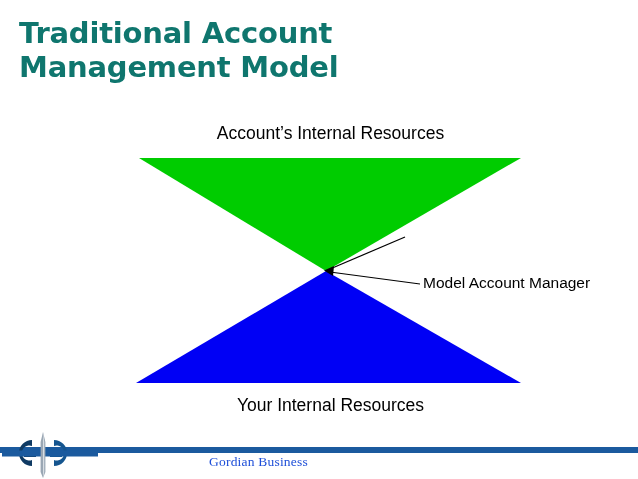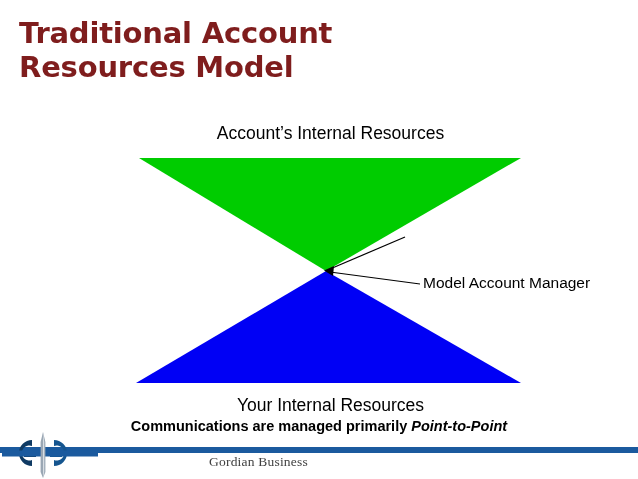--- a/index.html
+++ b/index.html
@@ -15,21 +15,21 @@
     overflow: hidden;
     font-family: "Liberation Sans", sans-serif;
   }
 
   
   #title {
     position: absolute;
     left: 19px;
     top: 16px;
     width: 560px;
-    color: #7f1d1d;
+    color: #0f766e;
     font-family: "DejaVu Sans", sans-serif;
     font-weight: bold;
     font-size: 29px;
     line-height: 34px;
     letter-spacing: -0.2px;
   }
   #title .tline { display: block; white-space: nowrap; }
 
   
   #diagram {
@@ -125,35 +125,35 @@
     top: 2px;
     width: 96px;
     height: 46px;
   }
   #brand-name {
     position: absolute;
     left: 0;
     top: 24px;
     width: 517px;
     text-align: center;
-    color: #404040;
+    color: #1d4ed8;
     font-family: "Liberation Serif", serif;
     font-size: 13.5px;
     letter-spacing: 0.2px;
     white-space: nowrap;
   }
 </style>
 </head>
 <body>
 
 <div id="slide">
 
   <div id="title">
     <span class="tline">Traditional Account</span>
-    <span class="tline">Resources Model</span>
+    <span class="tline">Management Model</span>
   </div>
 
   <div id="diagram">
 
     <svg id="diagram-svg" viewBox="0 0 638 430">
 
       <polygon points="131,142 513,142 318,255" fill="#00cc00"></polygon>
 
       <polygon points="318,255 513,367 128,367" fill="#0000f5"></polygon>
 
@@ -165,21 +165,20 @@
     </svg>
 
     <div class="diag-label" id="label-top">Account’s Internal Resources</div>
 
     <div class="diag-label" id="label-bottom">Your Internal Resources</div>
 
 
     <div class="diag-label callout" id="label-account-manager">Model Account Manager</div>
   </div>
 
-  <div id="tagline"><span>Communications are managed primarily </span><span class="em">Point-to-Point</span></div>
 
   <div id="footer">
     <div id="footer-bar"></div>
 
     <svg id="footer-logo" viewBox="0 0 96 46">
 
       <path d="M30 8 A13 13 0 1 0 30 34 L30 28 A7.5 7.5 0 1 1 30 14 Z" fill="#0f3a63"></path>
       <rect x="22" y="19.5" width="12" height="5.5" fill="#0f3a63"></rect>
 
       <path d="M52 8 A13 13 0 1 1 52 34 L52 28 A7.5 7.5 0 1 0 52 14 Z" fill="#15558f"></path>

